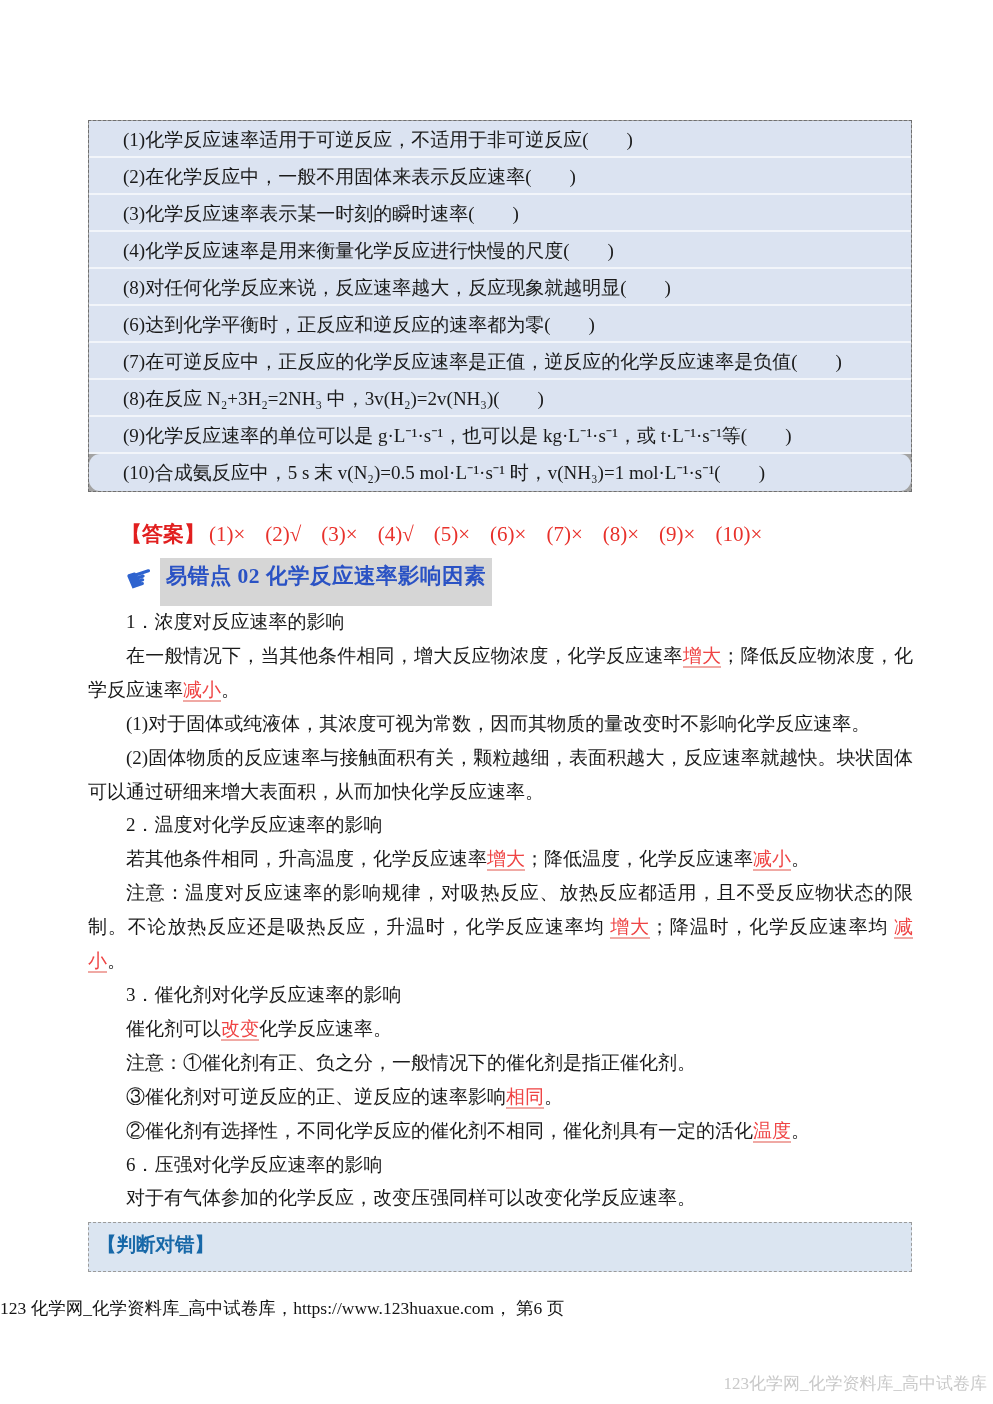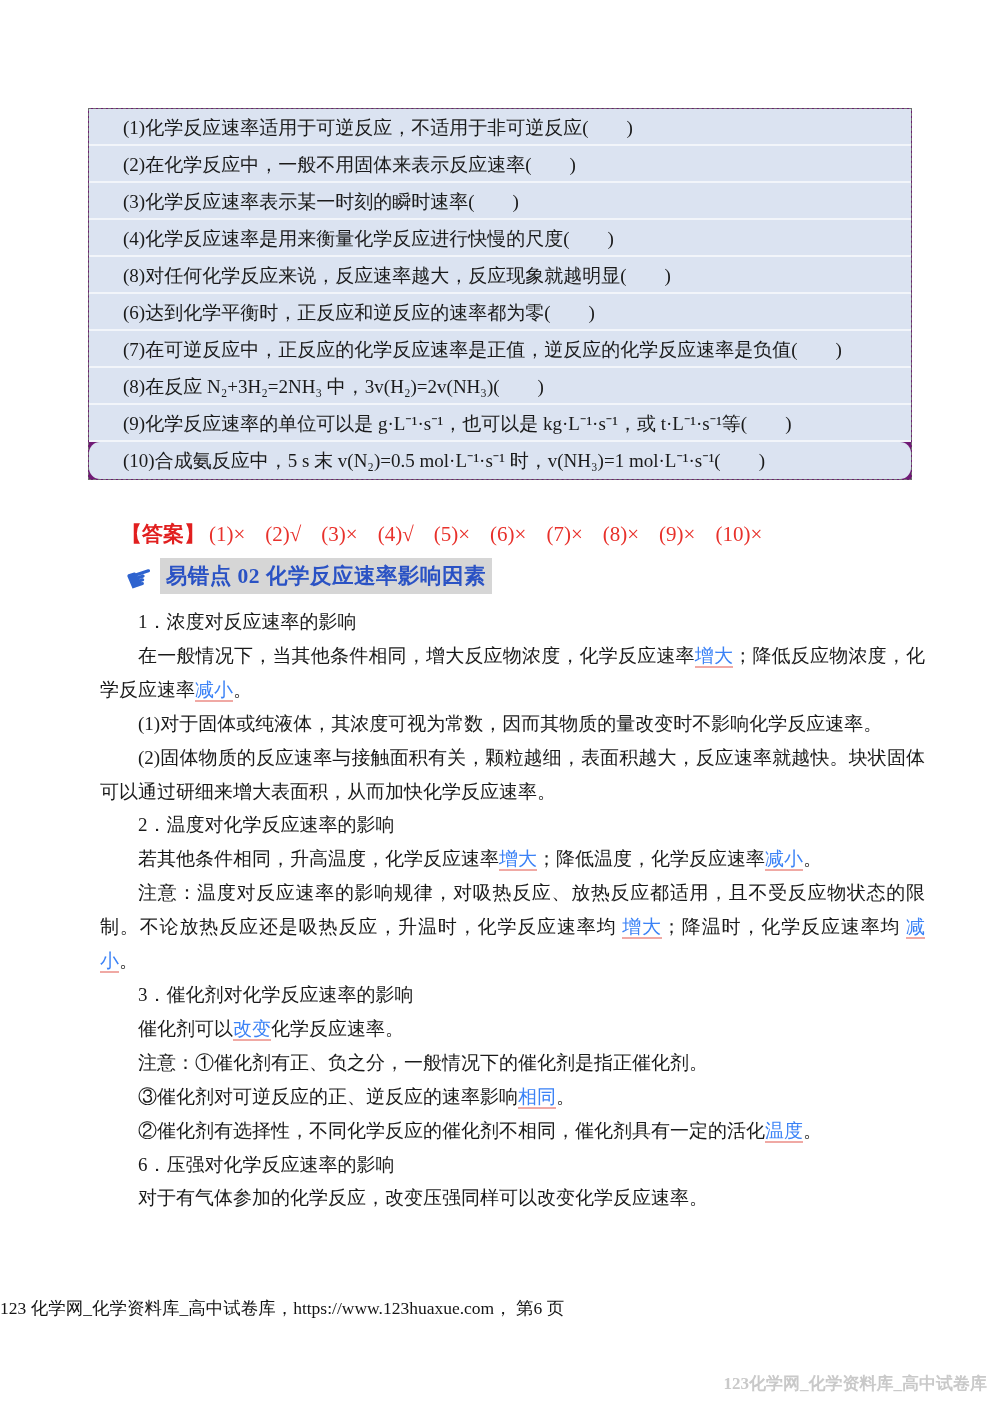--- a/index.html
+++ b/index.html
@@ -4,22 +4,22 @@
 <style>
   * { box-sizing: border-box; }
   html,body { margin:0; padding:0; background:#ffffff; }
   .page {
     position:relative; width:993px; height:1404px; margin:0 auto;
     background:#ffffff; overflow:hidden;
     font-family:"Liberation Serif", serif; color:#1a1a1a;
   }
   
   .qtable {
-    position:absolute; left:88px; top:108px; width:824px;
-    border:1px dashed #6f6f6f; background:#701a75;
+    position:absolute; left:88px; top:120px; width:824px;
+    border:1px dashed #6f6f6f; background:#a3a3a3;
   }
   .trow {
     background:#dbe3f1; height:37px; line-height:37px;
     padding-left:34px; font-size:19px; white-space:nowrap;
     border-bottom:2px solid #f2f5fa; overflow:hidden;
   }
   .trow:last-child { border-bottom:none;border-radius:11px; }
   
   .answer-line {
     position:absolute; left:121px; top:520px; width:840px;
@@ -29,44 +29,44 @@
   .answer-item { margin-right:20px; }
   
   .section-header { position:absolute; left:126px; top:558px; height:42px; }
   .hand-icon {
     display:inline-block; font-size:32px; color:#2e63cf;
     transform:rotate(-18deg); vertical-align:-6px; margin-right:5px;
     font-family:"DejaVu Sans", sans-serif;
   }
   .section-title {
     display:inline-block; background:#d6d6d6; color:#2a52c4;
-    font-weight:bold; font-size:21.5px; padding:3px 6px 4px 6px;
+    font-weight:bold; font-size:21.5px; padding:3px 6px 16px 6px;
     letter-spacing:0.5px;
   }
   
-  .content { position:absolute; left:100px; top:605px; width:825px; }
+  .content { position:absolute; left:88px; top:605px; width:825px; }
   p.para {
     margin:0; font-size:19px; line-height:33.9px;
     text-indent:2em; text-align:justify; color:#1a1a1a;
   }
-  .hl { color:#3b82f6; border-bottom:2px solid #f0a9a4; }
+  .hl { color:#ef4444; border-bottom:2px solid #f0a9a4; }
   
   .judge-box {
     position:absolute; left:88px; top:1222px; width:824px; height:50px;
     background:#dbe5f1; border:1px dashed #9b9b9b;
     padding:8px 0 0 8px; font-size:19.5px; font-weight:bold; color:#1768a8;
   }
   
   .footer {
     position:absolute; left:0; top:1296px; width:100%;
     text-align:left; font-size:17.5px; color:#141414; white-space:nowrap;
   }
   .watermark {
     position:absolute; right:6px; top:1372px;
-    font-size:17px; color:#c9c9c9; white-space:nowrap;font-weight:bold;
+    font-size:17px; color:#c9c9c9; white-space:nowrap;
   }
 </style>
 </head>
 <body>
 
 <div class="page">
 
   <div class="qtable" id="qtable">
       <div class="trow">(1)化学反应速率适用于可逆反应，不适用于非可逆反应(　　)</div>
       <div class="trow">(2)在化学反应中，一般不用固体来表示反应速率(　　)</div>
@@ -98,18 +98,21 @@
       <p class="para"><span>注意：温度对反应速率的影响规律，对吸热反应、放热反应都适用，且不受反应物状态的限制。不论放热反应还是吸热反应，升温时，化学反应速率均 </span><span class="hl">增大</span><span>；降温时，化学反应速率均 </span><span class="hl">减小</span><span>。</span></p>
       <p class="para"><span>3．催化剂对化学反应速率的影响</span></p>
       <p class="para"><span>催化剂可以</span><span class="hl">改变</span><span>化学反应速率。</span></p>
       <p class="para"><span>注意：①催化剂有正、负之分，一般情况下的催化剂是指正催化剂。</span></p>
       <p class="para"><span>③催化剂对可逆反应的正、逆反应的速率影响</span><span class="hl">相同</span><span>。</span></p>
       <p class="para"><span>②催化剂有选择性，不同化学反应的催化剂不相同，催化剂具有一定的活化</span><span class="hl">温度</span><span>。</span></p>
       <p class="para"><span>6．压强对化学反应速率的影响</span></p>
       <p class="para"><span>对于有气体参加的化学反应，改变压强同样可以改变化学反应速率。</span></p>
     </div>
 
+  <div class="judge-box">
+    <span>【判断对错】</span>
+  </div>
 
   <div class="footer">123 化学网_化学资料库_高中试卷库，https://www.123huaxue.com，  第6 页</div>
 
   <div class="watermark">123化学网_化学资料库_高中试卷库</div>
 
 </div>
 
 </body></html>

